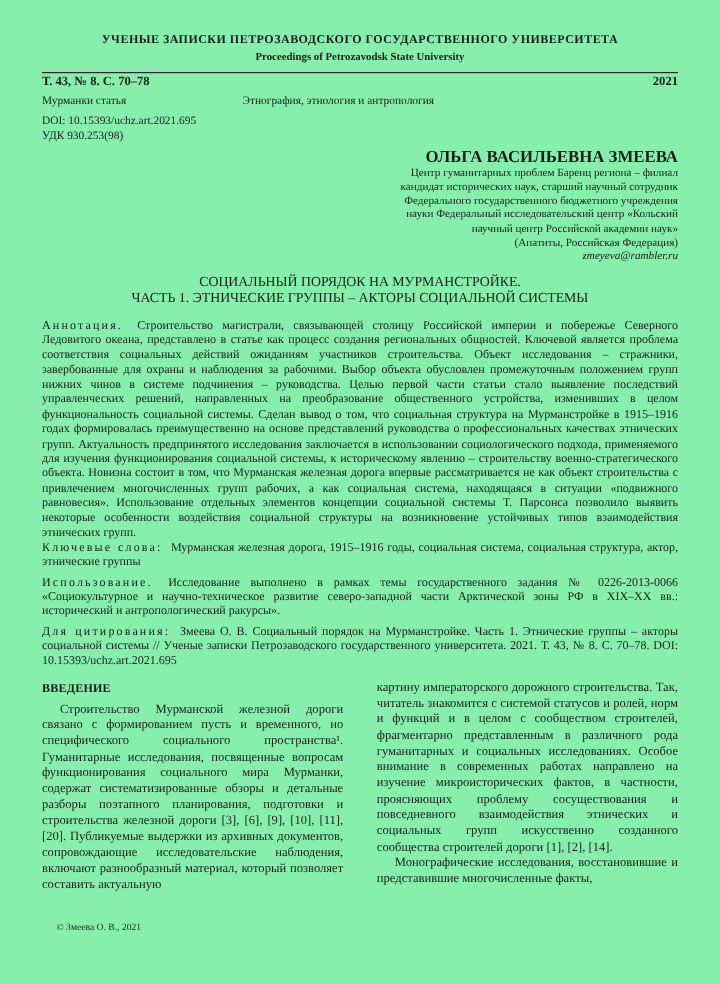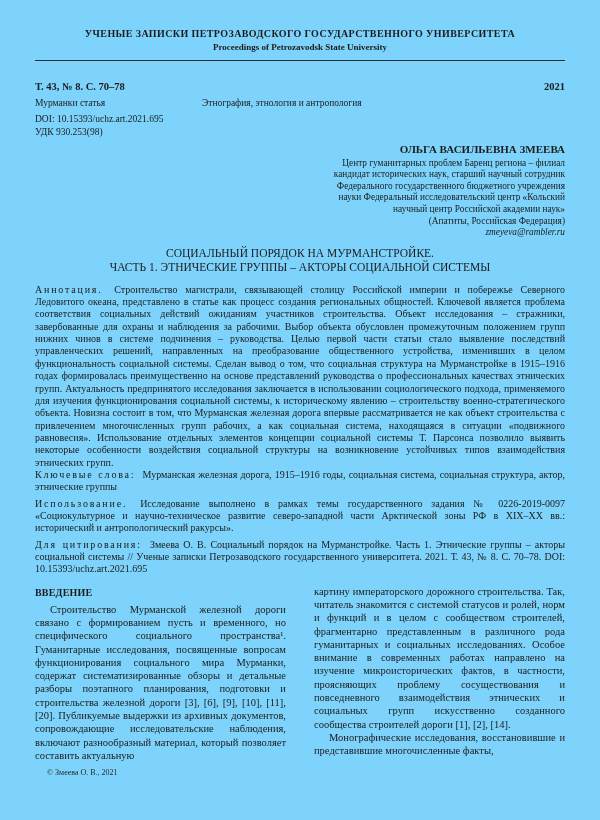--- a/index.html
+++ b/index.html
@@ -1,38 +1,38 @@
 <!DOCTYPE html>
 <html lang="ru"><head>
 <meta charset="utf-8">
 <style>
   * { margin:0; padding:0; box-sizing:border-box; }
   html,body { background:#ffffff; }
   .page {
     position:relative;
     width:600px; height:820px;
     margin:0 auto;
-    background:#7dd3fc;
+    background:#86efac;
     color:#1c1c1c;
     font-family:"Liberation Serif","DejaVu Serif",serif;
     padding:28px 35px 0 35px;
     overflow:hidden;
   }
   
   .jt-ru { text-align:center; font-weight:bold; font-size:10px; letter-spacing:0.4px; }
   .jt-en { text-align:center; font-weight:bold; font-size:9px; margin-top:3px; }
   .rule  { border-top:1.2px solid #2a2a2a; margin-top:8px; }
   
-  .vol-row { display:flex; justify-content:space-between; font-weight:bold; font-size:10.5px; margin-top:20px; }
+  .vol-row { display:flex; justify-content:space-between; font-weight:bold; font-size:10.5px; margin-top:2px; }
   .type-row { position:relative; font-size:9.5px; margin-top:6px; height:12px; }
   .rubric { position:absolute; left:167px; top:0; font-weight:normal; }
   .meta-line { font-size:9.5px; margin-top:3.5px; }
   
   .author-block { text-align:right; margin-top:7px; font-size:9.3px; line-height:11.6px; }
-  .author-name { font-weight:bold; font-size:11px; margin-bottom:2px; }
+  .author-name { font-weight:bold; font-size:14px; margin-bottom:2px; }
   .email { font-style:italic; }
   
   .article-title { text-align:center; font-weight:normal; font-size:11.5px; line-height:14.5px; margin-top:7px; }
   .t-line { display:block; }
   
   .front-par { font-size:10px; line-height:12.35px; text-align:justify; }
   .abstract { margin-top:9px; }
   .front-gap { margin-top:4px; }
   .sp-label { letter-spacing:1.8px; margin-right:4px; }
   
@@ -89,21 +89,21 @@
     <span>Строительство магистрали, связывающей столицу Российской империи и побережье Северного Ледовитого океана, представлено в статье как процесс создания региональных общностей. Ключевой является проблема соответствия социальных действий ожиданиям участников строительства. Объект исследования – стражники, завербованные для охраны и наблюдения за рабочими. Выбор объекта обусловлен промежуточным положением групп нижних чинов в системе подчинения – руководства. Целью первой части статьи стало выявление последствий управленческих решений, направленных на преобразование общественного устройства, изменивших в целом функциональность социальной системы. Сделан вывод о том, что социальная структура на Мурманстройке в 1915–1916 годах формировалась преимущественно на основе представлений руководства о профессиональных качествах этнических групп. Актуальность предпринятого исследования заключается в использовании социологического подхода, применяемого для изучения функционирования социальной системы, к историческому явлению – строительству военно-стратегического объекта. Новизна состоит в том, что Мурманская железная дорога впервые рассматривается не как объект строительства с привлечением многочисленных групп рабочих, а как социальная система, находящаяся в ситуации «подвижного равновесия». Использование отдельных элементов концепции социальной системы Т. Парсонса позволило выявить некоторые особенности воздействия социальной структуры на возникновение устойчивых типов взаимодействия этнических групп.</span>
   </p>
 
   <p class="front-par">
     <span class="sp-label">Ключевые слова:</span>
     <span>Мурманская железная дорога, 1915–1916 годы, социальная система, социальная структура, актор, этнические группы</span>
   </p>
 
   <p class="front-par front-gap">
     <span class="sp-label">Использование.</span>
-    <span>Исследование выполнено в рамках темы государственного задания № 0226-2019-0097 «Социокультурное и научно-техническое развитие северо-западной части Арктической зоны РФ в XIX–XX вв.: исторический и антропологический ракурсы».</span>
+    <span>Исследование выполнено в рамках темы государственного задания № 0226-2013-0066 «Социокультурное и научно-техническое развитие северо-западной части Арктической зоны РФ в XIX–XX вв.: исторический и антропологический ракурсы».</span>
   </p>
 
   <p class="front-par front-gap">
     <span class="sp-label">Для цитирования:</span>
     <span>Змеева О. В. Социальный порядок на Мурманстройке. Часть 1. Этнические группы – акторы социальной системы // Ученые записки Петрозаводского государственного университета. 2021. Т. 43, № 8. С. 70–78. DOI: 10.15393/uchz.art.2021.695</span>
   </p>
 
   <div class="columns">
     <div class="col">
       <div class="sec-heading">ВВЕДЕНИЕ</div>

